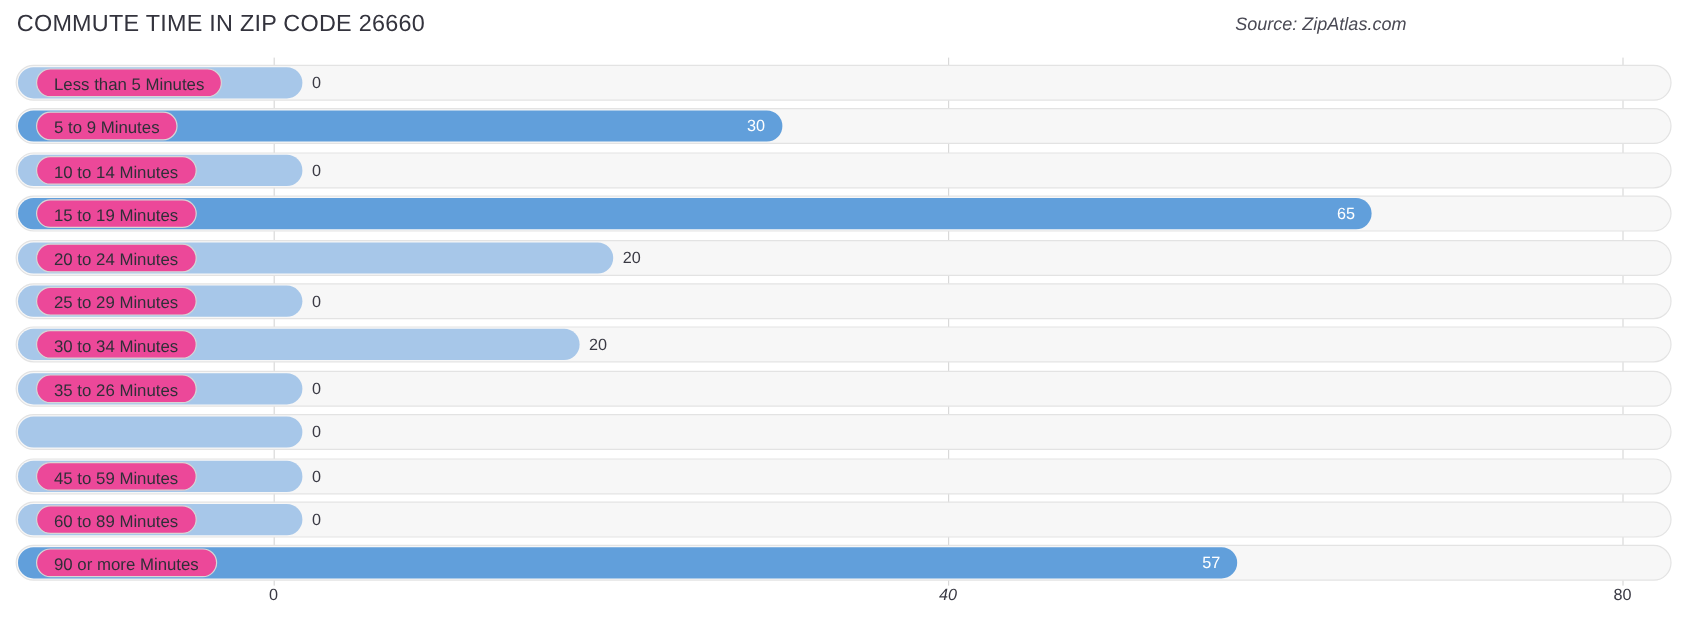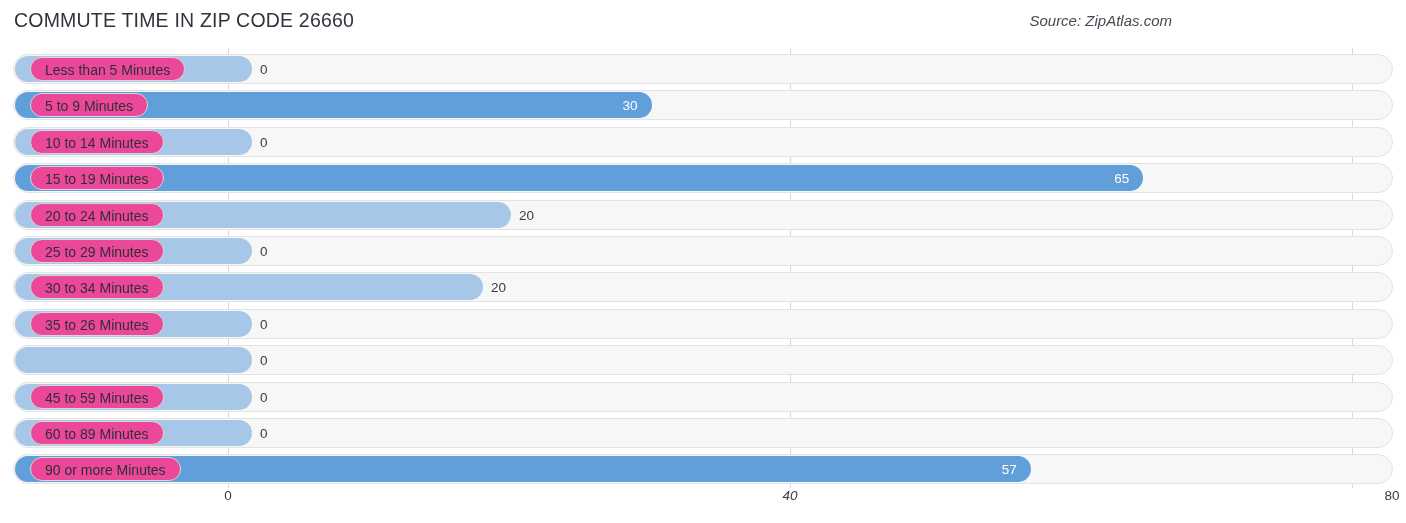--- a/index.html
+++ b/index.html
@@ -238,14 +238,14 @@
           <span class="bar-value-in">57</span>
         </div>
         <div class="pill">90 or more Minutes</div>
       </div>
     </div>
 </div>
 
 <div class="axis">
     <div class="tick-label" style="left: 228px;">0</div>
     <div class="tick-label" style="left: 790px; font-style: italic;">40</div>
-    <div class="tick-label" style="left: 1352px; margin-left: 40px;">80</div>
+    <div class="tick-label" style="left: 1352px;">80</div>
   </div>
 
 </body></html>

